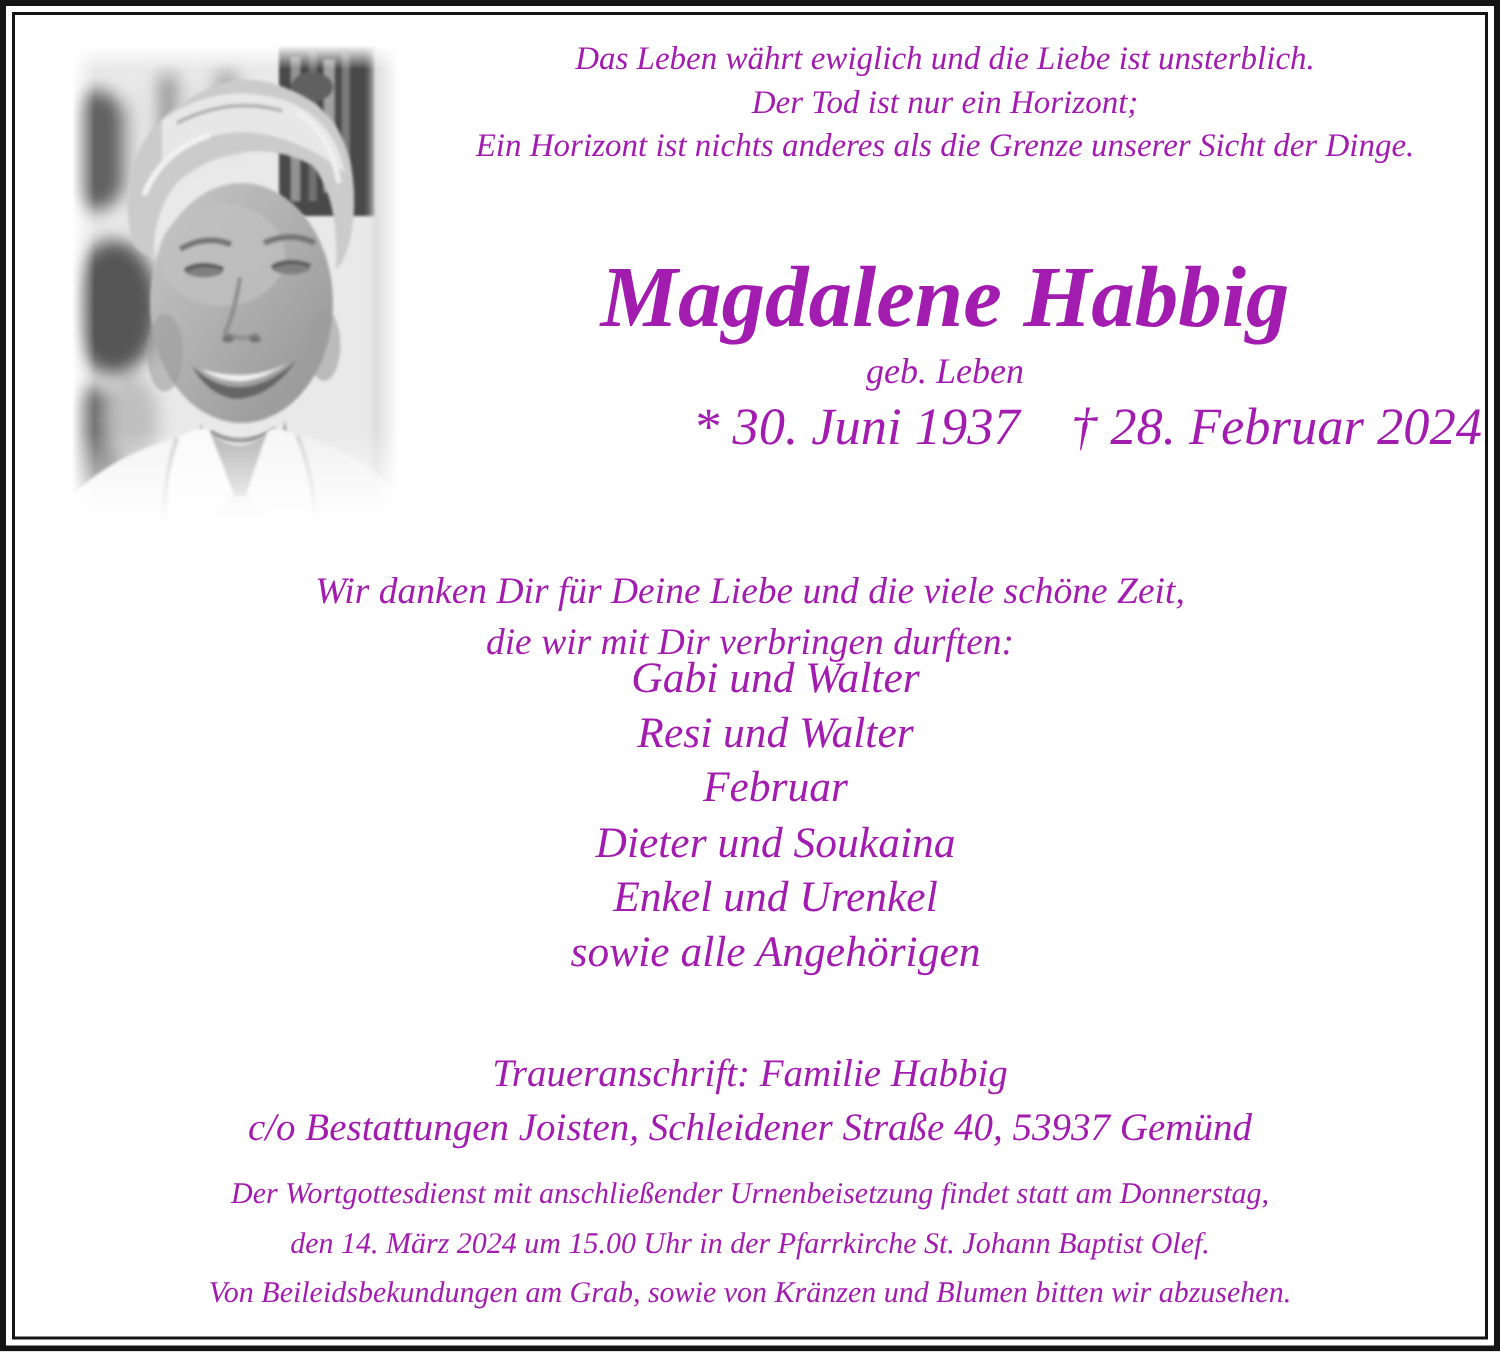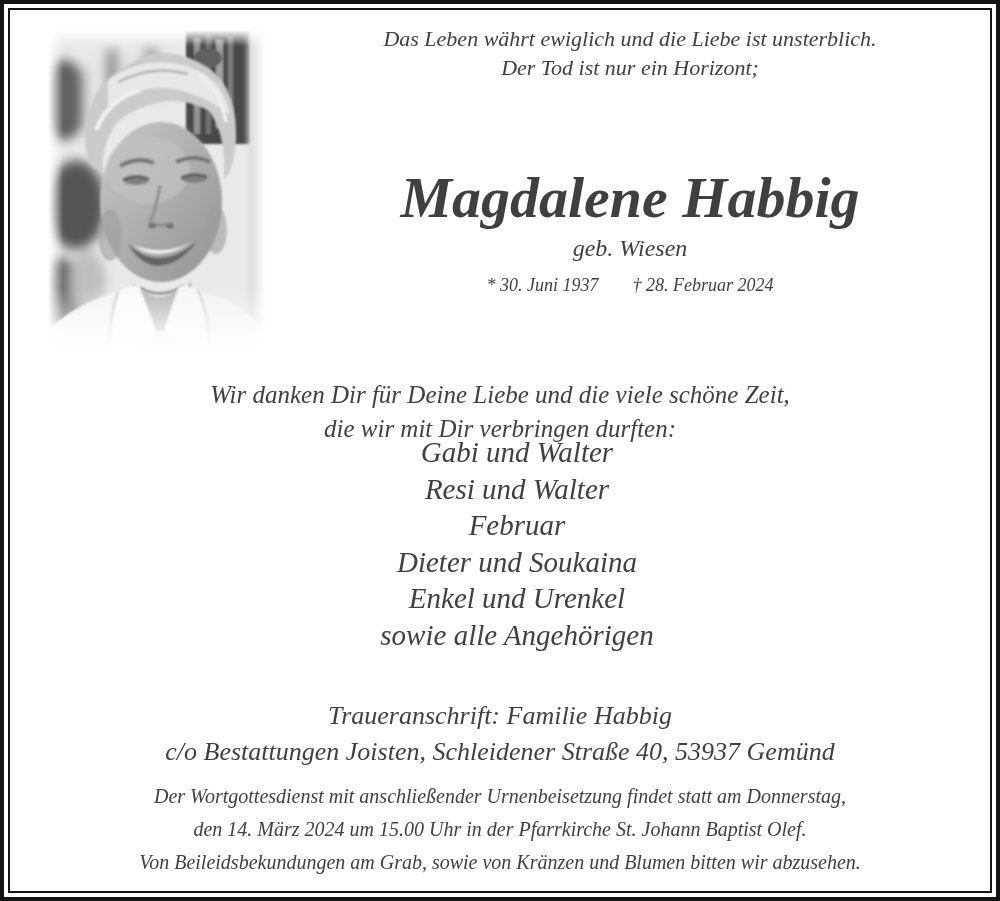--- a/index.html
+++ b/index.html
@@ -2,21 +2,21 @@
 <html><head>
 <meta charset="utf-8">
 <style>
   html,body{margin:0;padding:0;background:#ffffff;}
   .page{
     position:relative;
     width:1000px;height:901px;
     background:#ffffff;
     font-family:"Liberation Serif","DejaVu Serif",serif;
     font-style:italic;
-    color:#404040;
+    color:#a21caf;
     overflow:hidden;
     box-sizing:border-box;
   }
   .outer-frame{
     position:absolute;inset:0;
     border:4px solid #141414;
     pointer-events:none;
   }
   .inner-frame{
     position:absolute;inset:8px;
@@ -45,21 +45,21 @@
   .deceased-name{
     left:272px;top:168px;width:716px;
     font-size:58px;line-height:60px;font-weight:600;
   }
   .maiden-name{
     left:272px;top:233px;width:716px;
     font-size:24px;line-height:30px;
   }
   .dates-row{
     left:272px;top:268px;width:716px;
-    font-size:18px;line-height:34px;
+    font-size:35px;line-height:34px;text-align:right;
   }
   .dates-row .gap{display:inline-block;width:34px;}
 
   .thanks{
     left:5px;top:358px;width:990px;
     font-size:25px;line-height:34px;margin-top:20px;
   }
   .mourners{
     left:22px;top:434px;width:990px;
     font-size:29px;line-height:36.5px;
@@ -167,24 +167,25 @@
       </g>
 
       <rect x="0" y="0" width="218" height="322" fill="#ffffff" opacity="0.04"></rect>
     </svg>
     <div class="edge-fade"></div>
   </div>
 
   <div class="abs epitaph center">
     <div class="nowrap">Das Leben währt ewiglich und die Liebe ist unsterblich.</div>
     <div class="nowrap">Der Tod ist nur ein Horizont;</div>
+    <div class="nowrap">Ein Horizont ist nichts anderes als die Grenze unserer Sicht der Dinge.</div>
   </div>
 
   <div class="abs deceased-name center nowrap">Magdalene Habbig</div>
-  <div class="abs maiden-name center nowrap">geb. Wiesen</div>
+  <div class="abs maiden-name center nowrap">geb. Leben</div>
 
   <div class="abs dates-row center nowrap">
     <span>* 30. Juni 1937</span><span class="gap"></span><span>† 28. Februar 2024</span>
   </div>
 
   <div class="abs thanks center">
     <div class="nowrap">Wir danken Dir für Deine Liebe und die viele schöne Zeit,</div>
     <div class="nowrap">die wir mit Dir verbringen durften:</div>
   </div>
 

